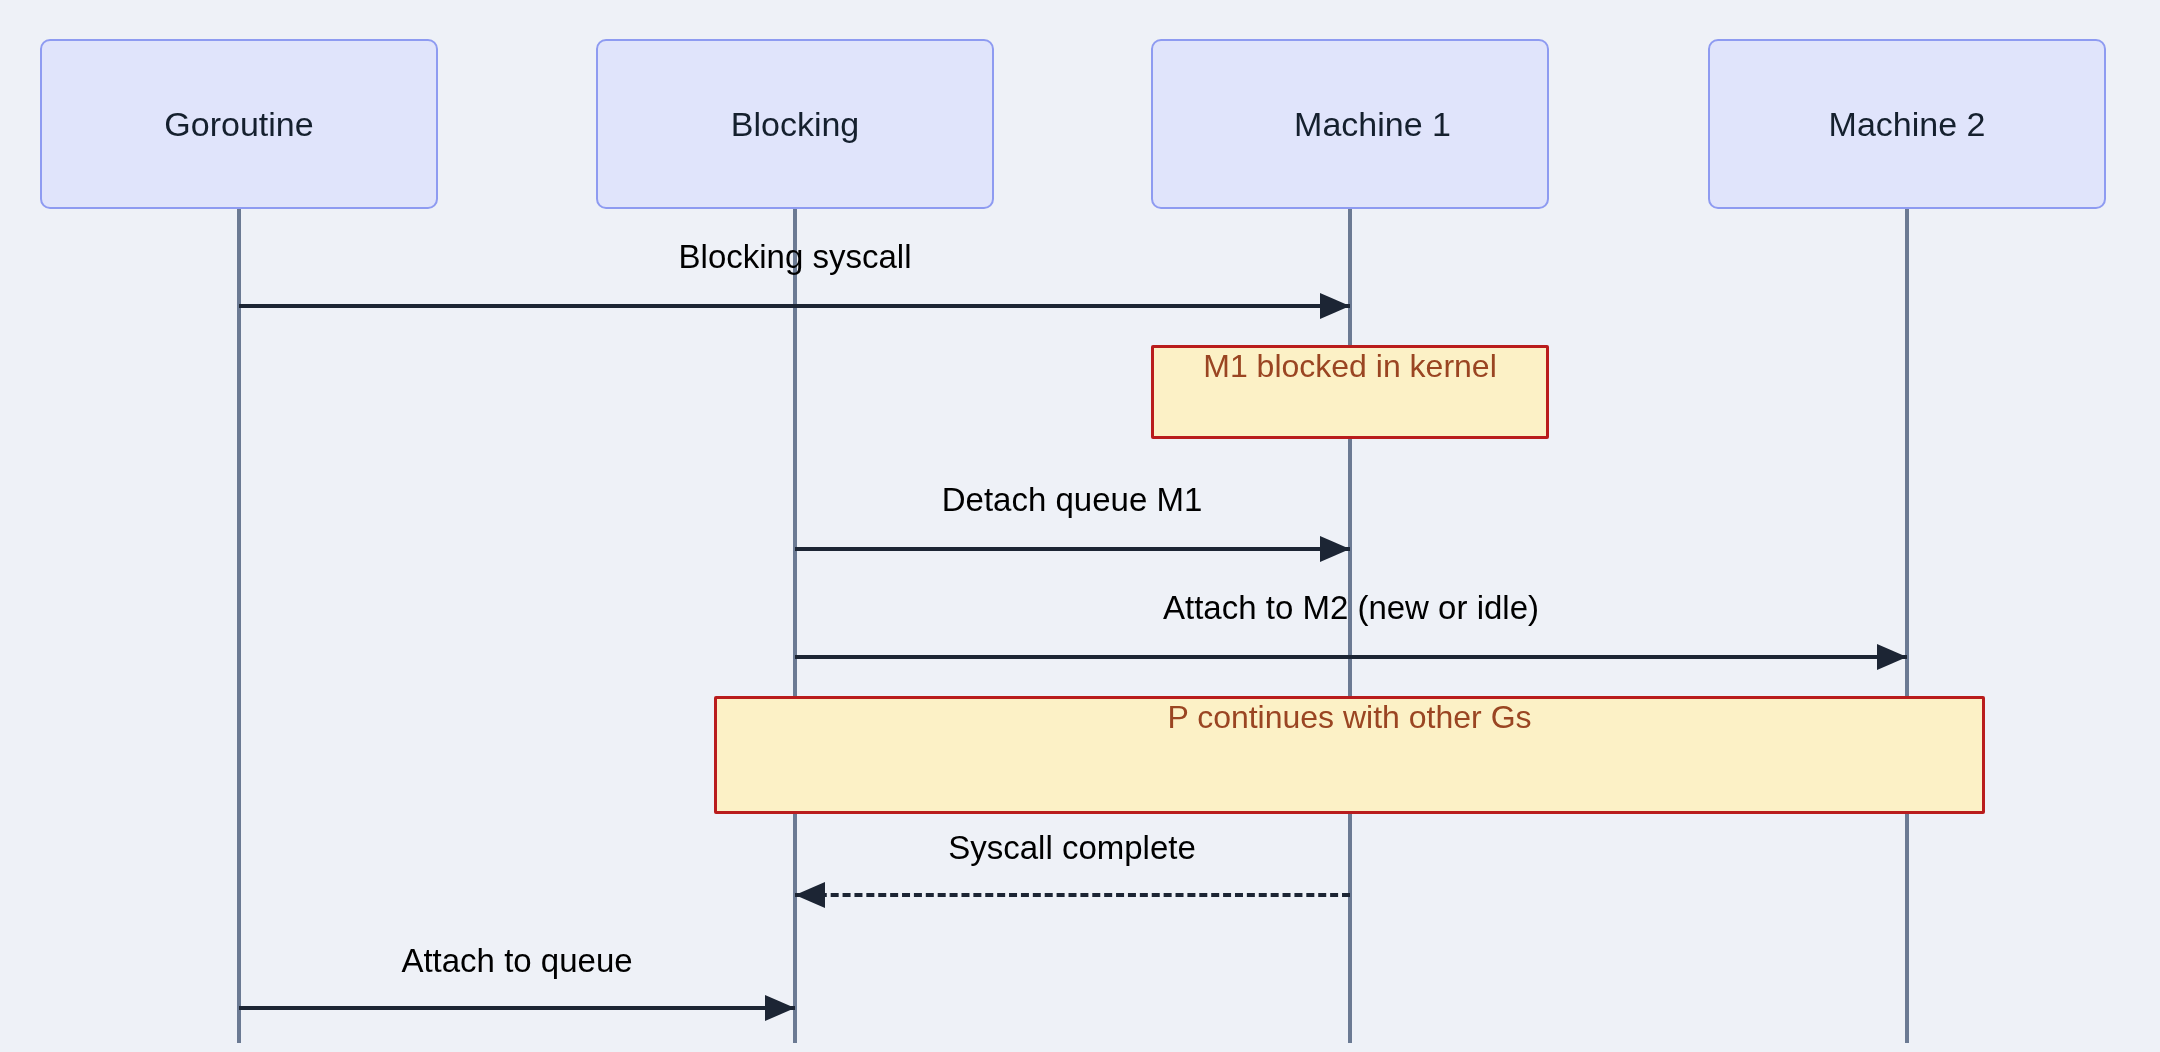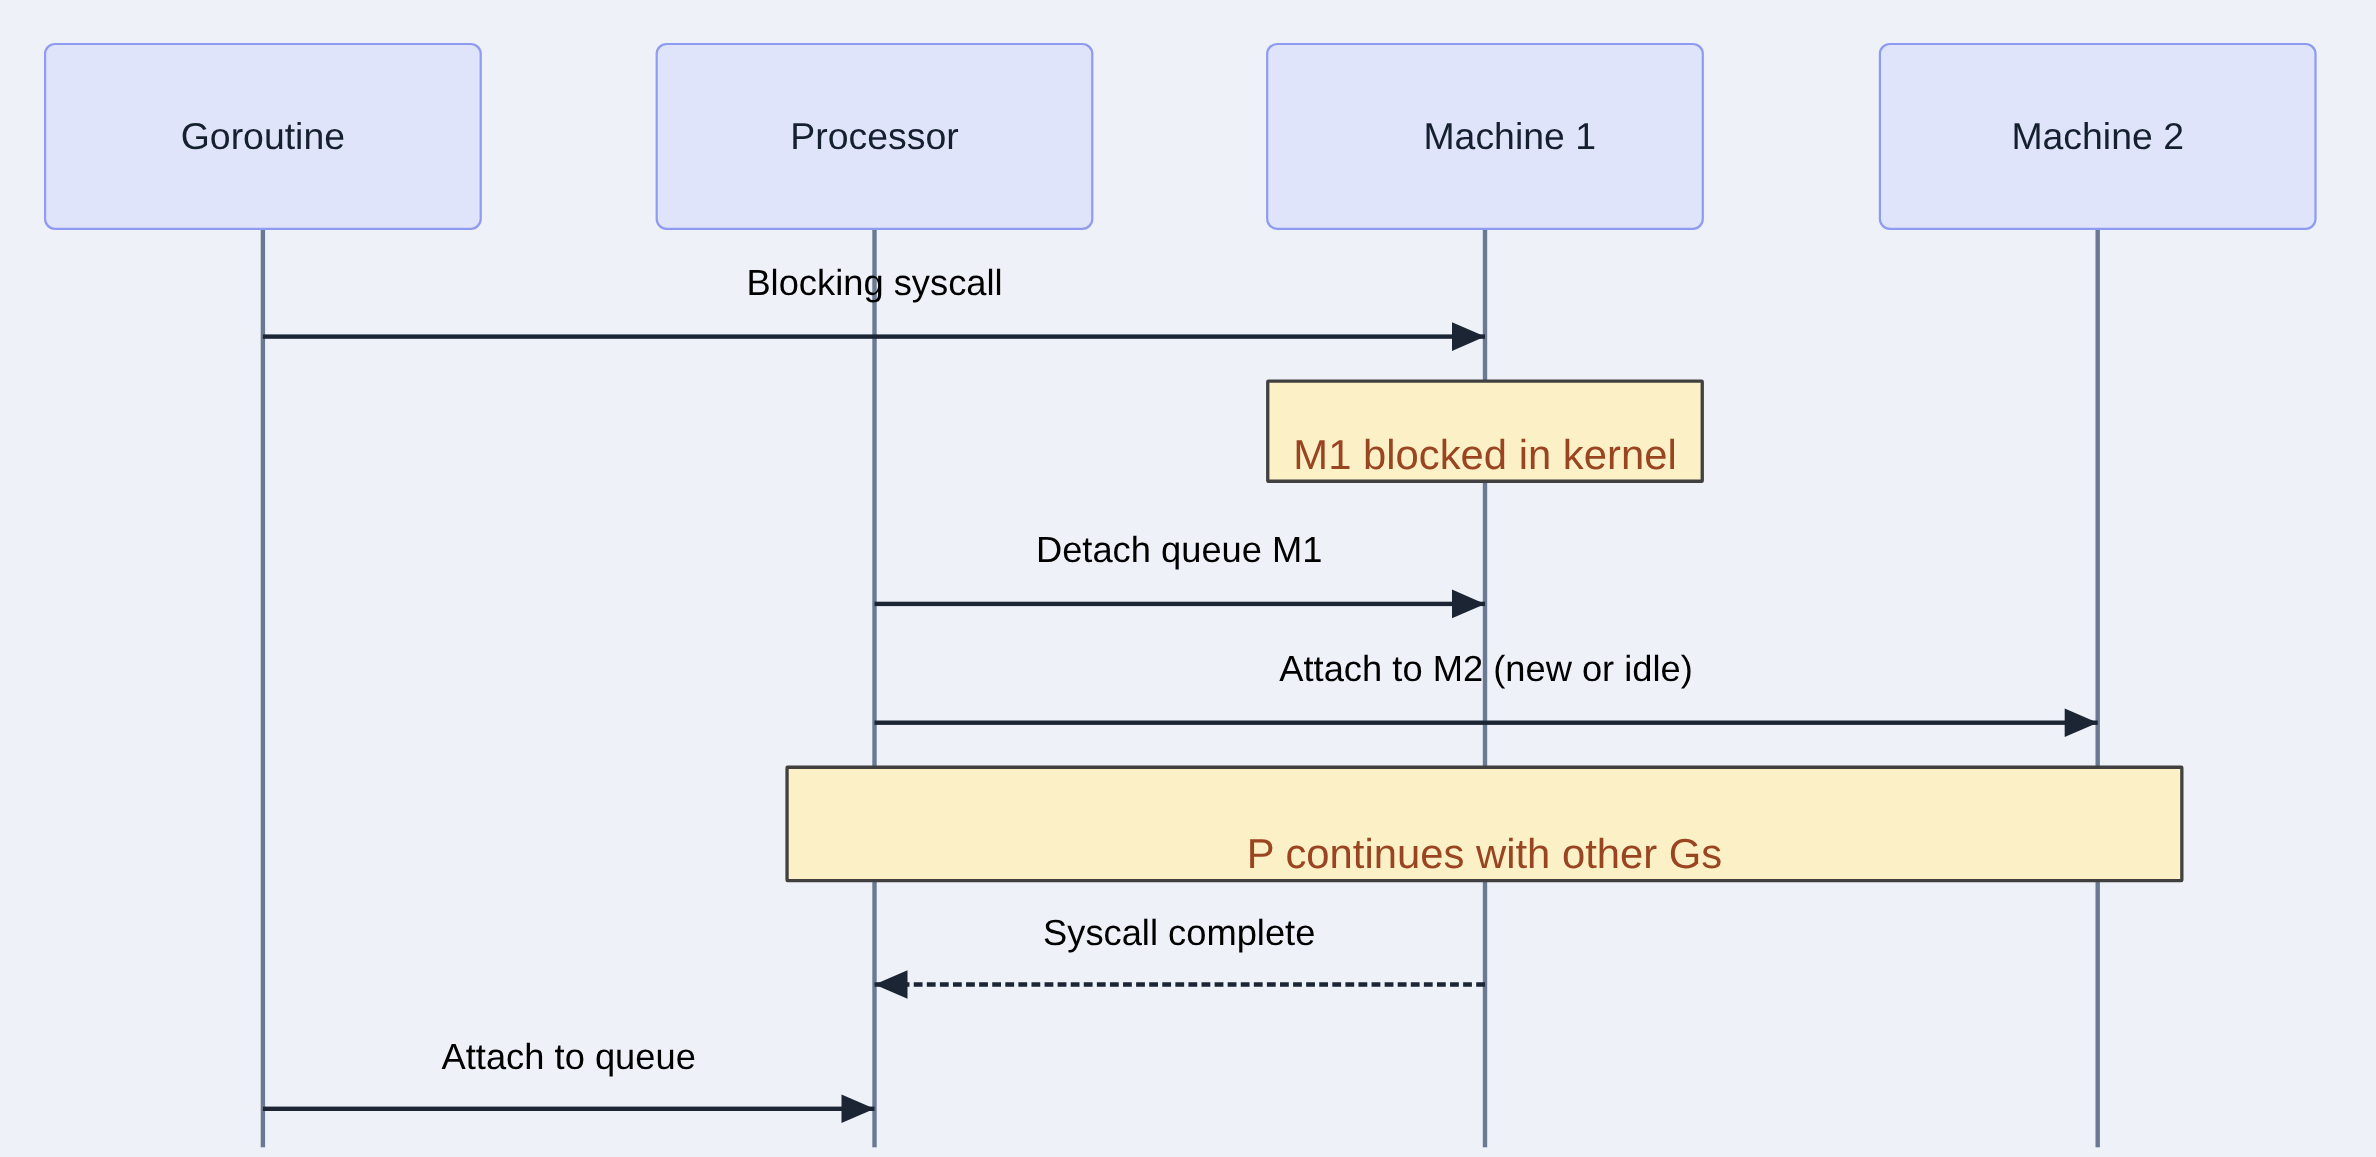--- a/index.html
+++ b/index.html
@@ -61,44 +61,44 @@
     position: absolute;
     width: 0; height: 0;
     border-top: 13px solid transparent;
     border-bottom: 13px solid transparent;
     border-right: 30px solid #1c2534;
   }
   .note {
     position: absolute;
     box-sizing: border-box;
     background: #fcf1c6;
-    border: 3px solid #404040;
+    border: 3px solid #b91c1c;
     border-radius: 2px;
     display: flex;
-    align-items: flex-end;
+    align-items: flex-start;
     justify-content: center;
-    font-size: 38px;
+    font-size: 32px;
     color: #9a4522;
   }
 </style>
 </head>
 <body>
 
 <div class="diagram">
 
   <div class="lifeline" style="left:237px;"></div>
   <div class="lifeline" style="left:793px;"></div>
   <div class="lifeline" style="left:1348px;"></div>
   <div class="lifeline" style="left:1905px;"></div>
 
   <div class="actor" style="left:40px;">
     <span>Goroutine</span>
   </div>
   <div class="actor" style="left:596px;">
-    <span>Processor</span>
+    <span>Blocking</span>
   </div>
   <div class="actor" style="left:1151px;padding-left:45px;">
     <span>Machine 1</span>
   </div>
   <div class="actor" style="left:1708px;text-align:right;">
     <span>Machine 2</span>
   </div>
 
   <div class="msg-label" style="left:795px; top:257px;">Blocking syscall</div>
   <div class="msg-line" style="left:239px; top:304px; width:1111px;"></div>
@@ -109,21 +109,21 @@
   </div>
 
   <div class="msg-label" style="left:1072px; top:500px;">Detach queue M1</div>
   <div class="msg-line" style="left:795px; top:547px; width:555px;"></div>
   <div class="head-right" style="left:1320px; top:536px;"></div>
 
   <div class="msg-label" style="left:1351px; top:608px;">Attach to M2 (new or idle)</div>
   <div class="msg-line" style="left:795px; top:655px; width:1112px;"></div>
   <div class="head-right" style="left:1877px; top:644px;"></div>
 
-  <div class="note" style="left:714px; top:696px; width:1271px; height:106px;">
+  <div class="note" style="left:714px; top:696px; width:1271px; height:118px;">
     <span>P continues with other Gs</span>
   </div>
 
   <div class="msg-label" style="left:1072px; top:848px;">Syscall complete</div>
   <div class="msg-line dashed" style="left:795px; top:893px; width:555px;"></div>
   <div class="head-left" style="left:795px; top:882px;"></div>
 
   <div class="msg-label" style="left:517px; top:961px;">Attach to queue</div>
   <div class="msg-line" style="left:239px; top:1006px; width:556px;"></div>
   <div class="head-right" style="left:765px; top:995px;"></div>

